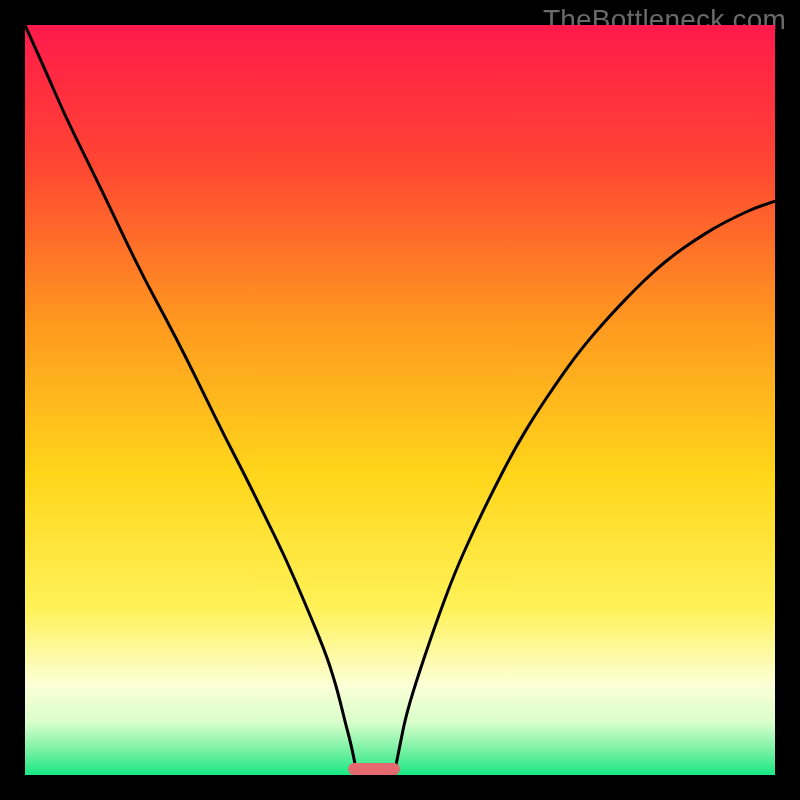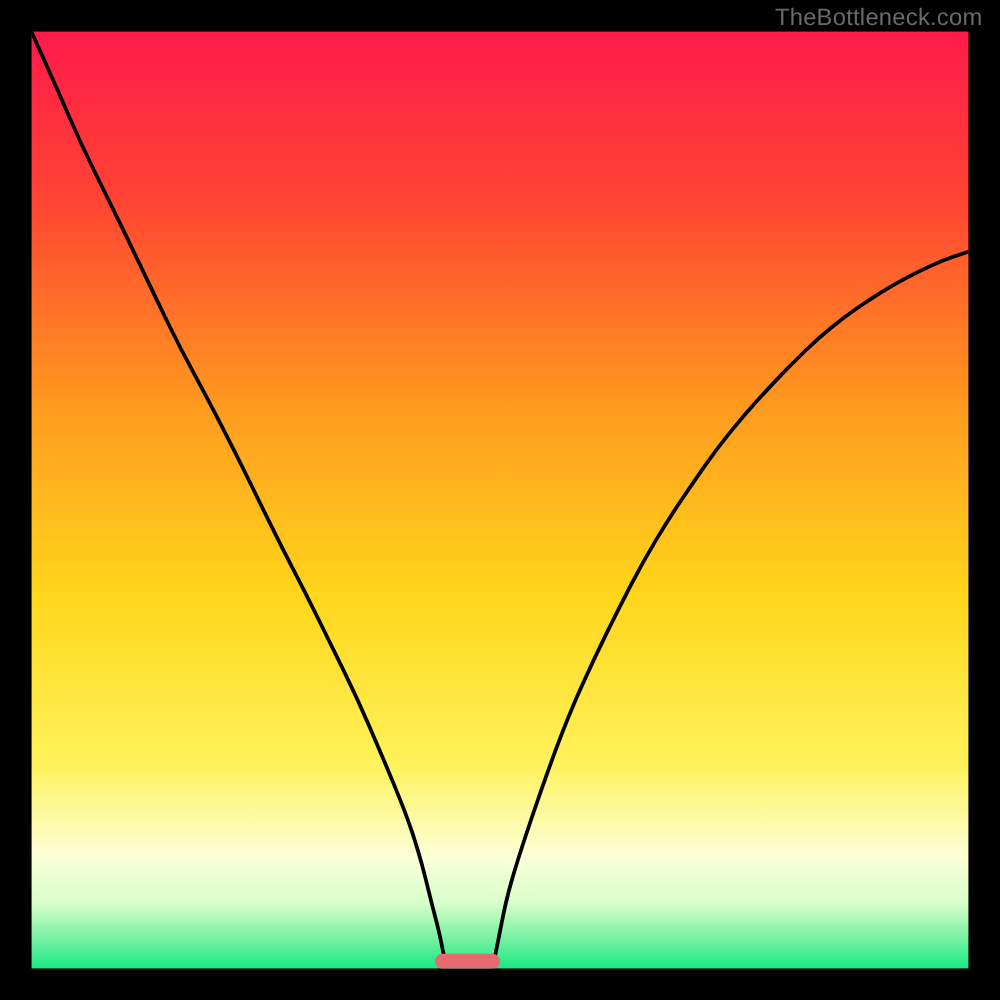--- a/index.html
+++ b/index.html
@@ -44,21 +44,21 @@
   .marker {
     position: absolute;
     height: 12px;
     border-radius: 6px;
   }
   .watermark {
     position: absolute;
     top: 4px;
     right: 14px;
     color: #6a6a6a;
-    font-size: 19px;
+    font-size: 28px;
     letter-spacing: 0.2px;
     font-weight: 500;
   }
 </style>
 </head>
 <body>
 
 <div class="frame">
   <div class="watermark">TheBottleneck.com</div>
   <div class="plot-area">

